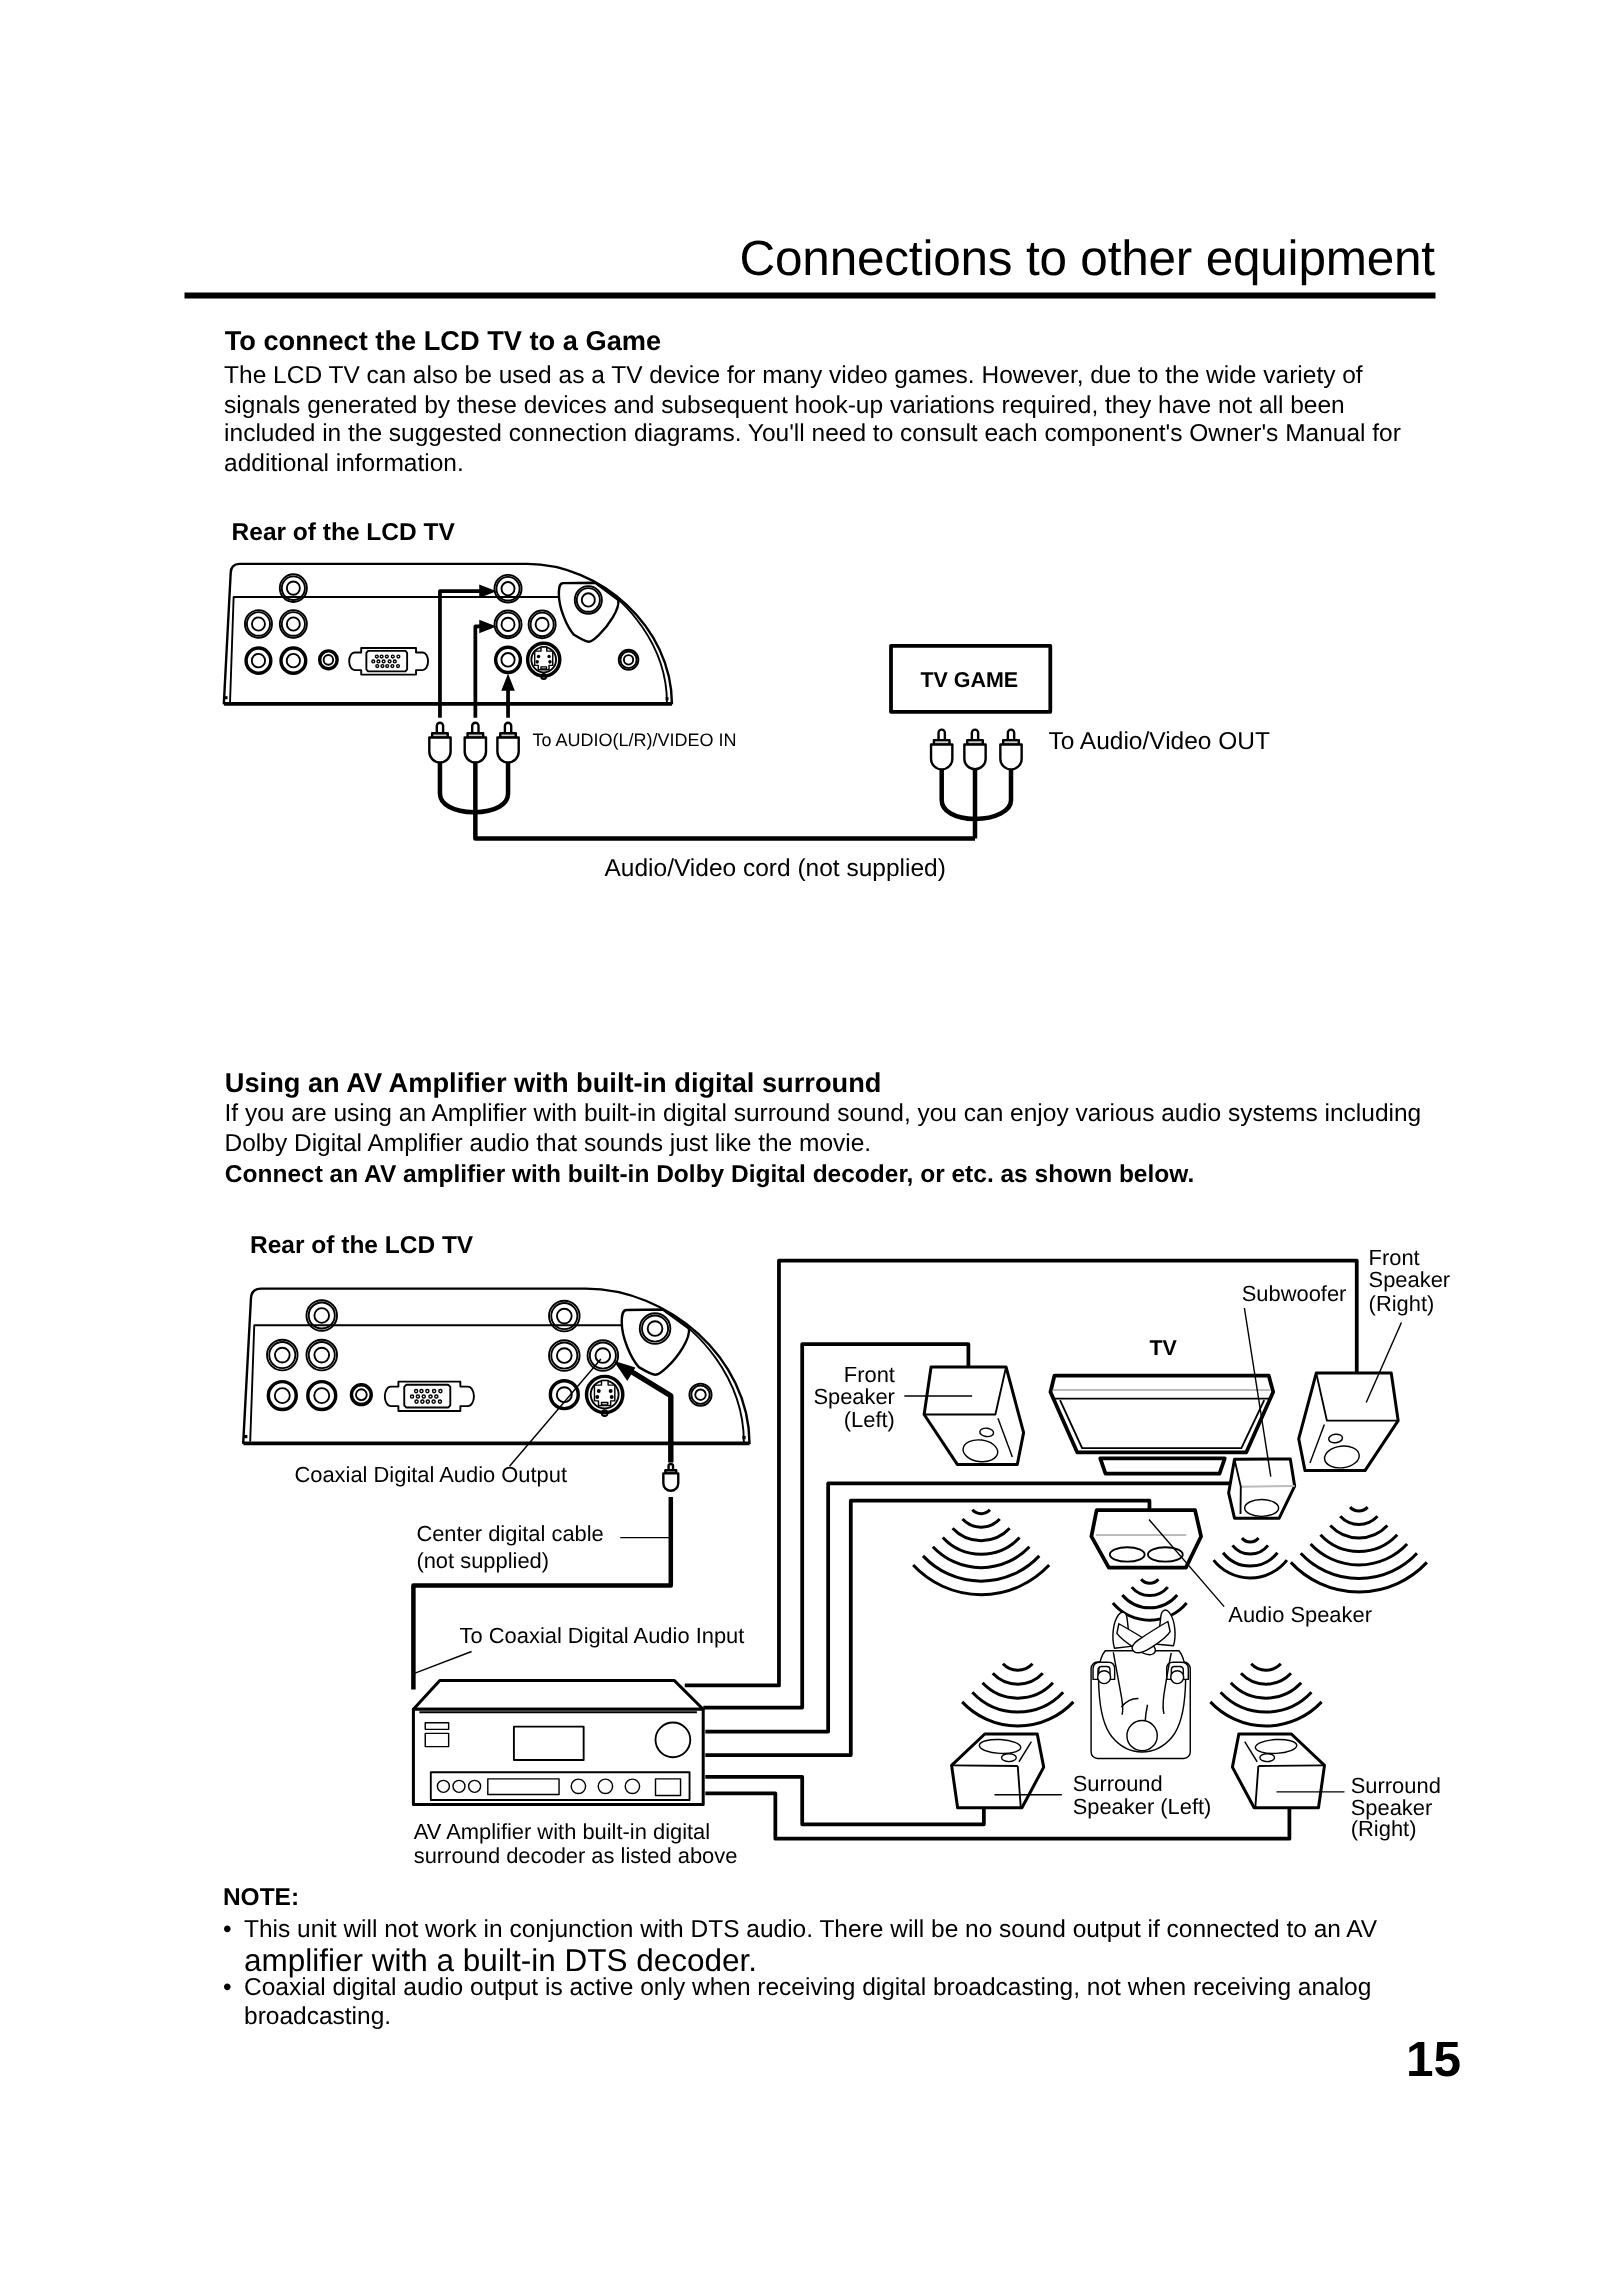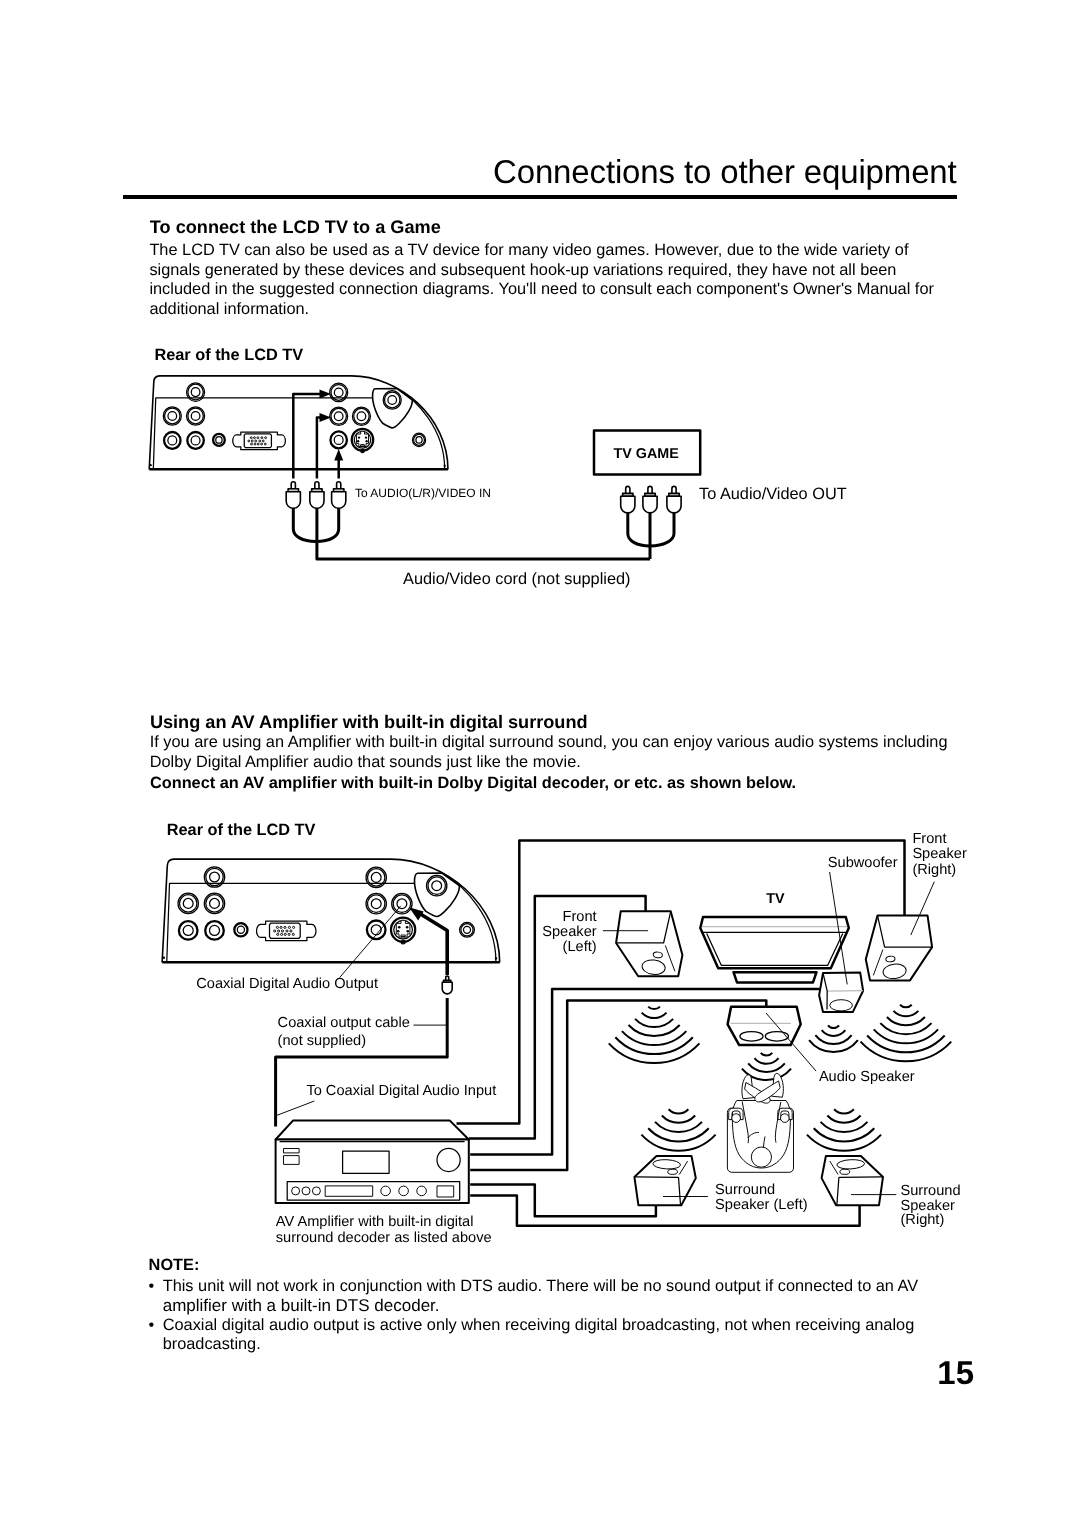--- a/index.html
+++ b/index.html
@@ -389,21 +389,21 @@
 <div class="t" style="left:355.00px;top:485.65px;font-size:12px;">To AUDIO(L/R)/VIDEO IN</div>
 <div class="t" style="left:699.00px;top:485.15px;font-size:16.33px;">To Audio/Video OUT</div>
 <div class="t b" style="left:613.60px;top:445.82px;font-size:14.30px;">TV GAME</div>
 <div class="t" style="left:375.00px;top:570.15px;font-size:16.33px;margin-left:28px;">Audio/Video cord (not supplied)</div>
 <div class="t b" style="left:149.90px;top:712.27px;font-size:18.15px;">Using an AV Amplifier with built-in digital surround</div>
 <div class="t" style="left:149.70px;top:733.05px;font-size:16.33px;">If you are using an Amplifier with built-in digital surround sound, you can enjoy various audio systems including</div>
 <div class="t" style="left:149.70px;top:752.55px;font-size:16.33px;">Dolby Digital Amplifier audio that sounds just like the movie.</div>
 <div class="t b" style="left:149.90px;top:774.35px;font-size:16.33px;">Connect an AV amplifier with built-in Dolby Digital decoder, or etc. as shown below.</div>
 <div class="t b" style="left:166.70px;top:821.15px;font-size:16.33px;">Rear of the LCD TV</div>
 <div class="t" style="left:196.30px;top:976.04px;font-size:14.60px;">Coaxial Digital Audio Output</div>
-<div class="t" style="left:277.60px;top:1014.74px;font-size:14.60px;">Coaxial output cable</div>
+<div class="t" style="left:277.60px;top:1014.74px;font-size:14.60px;">Center digital cable</div>
 <div class="t" style="left:277.60px;top:1033.04px;font-size:14.60px;">(not supplied)</div>
 <div class="t" style="left:306.40px;top:1082.54px;font-size:14.60px;">To Coaxial Digital Audio Input</div>
 <div class="t" style="left:275.80px;top:1214.04px;font-size:14.60px;">AV Amplifier with built-in digital</div>
 <div class="t" style="left:275.80px;top:1229.54px;font-size:14.60px;">surround decoder as listed above</div>
 <div class="t b" style="left:766.30px;top:891.32px;font-size:14.30px;">TV</div>
 <div class="t" style="left:827.80px;top:854.54px;font-size:14.60px;">Subwoofer</div>
 <div class="t r" style="right:483.40px;top:908.54px;font-size:14.60px">Front</div>
 <div class="t r" style="right:483.40px;top:923.74px;font-size:14.60px">Speaker</div>
 <div class="t r" style="right:483.40px;top:938.94px;font-size:14.60px">(Left)</div>
 <div class="t" style="left:912.40px;top:831.14px;font-size:14.60px;">Front</div>
@@ -411,18 +411,18 @@
 <div class="t" style="left:912.40px;top:861.54px;font-size:14.60px;">(Right)</div>
 <div class="t" style="left:818.90px;top:1068.74px;font-size:14.60px;">Audio Speaker</div>
 <div class="t" style="left:715.10px;top:1182.24px;font-size:14.60px;">Surround</div>
 <div class="t" style="left:715.10px;top:1196.74px;font-size:14.60px;">Speaker (Left)</div>
 <div class="t" style="left:900.50px;top:1183.24px;font-size:14.60px;">Surround</div>
 <div class="t" style="left:900.50px;top:1197.74px;font-size:14.60px;">Speaker</div>
 <div class="t" style="left:900.50px;top:1212.24px;font-size:14.60px;">(Right)</div>
 <div class="t b" style="left:148.60px;top:1255.95px;font-size:16.33px;">NOTE:</div>
 <div class="t" style="left:148.6px;top:1276.55px;font-size:16.33px">•</div>
 <div class="t" style="left:162.70px;top:1276.55px;font-size:16.33px;">This unit will not work in conjunction with DTS audio. There will be no sound output if connected to an AV</div>
-<div class="t" style="left:162.70px;top:1296.15px;font-size:17px;">amplifier with a built-in DTS decoder.</div>
+<div class="t" style="left:162.70px;top:1296.15px;font-size:21px;">amplifier with a built-in DTS decoder.</div>
 <div class="t" style="left:148.6px;top:1315.75px;font-size:16.33px">•</div>
 <div class="t" style="left:162.70px;top:1315.75px;font-size:16.33px;">Coaxial digital audio output is active only when receiving digital broadcasting, not when receiving analog</div>
 <div class="t" style="left:162.70px;top:1335.35px;font-size:16.33px;">broadcasting.</div>
 <div class="t b" style="left:937.30px;top:1354.29px;font-size:33.00px;">15</div>
 </div>
 
 </body></html>

